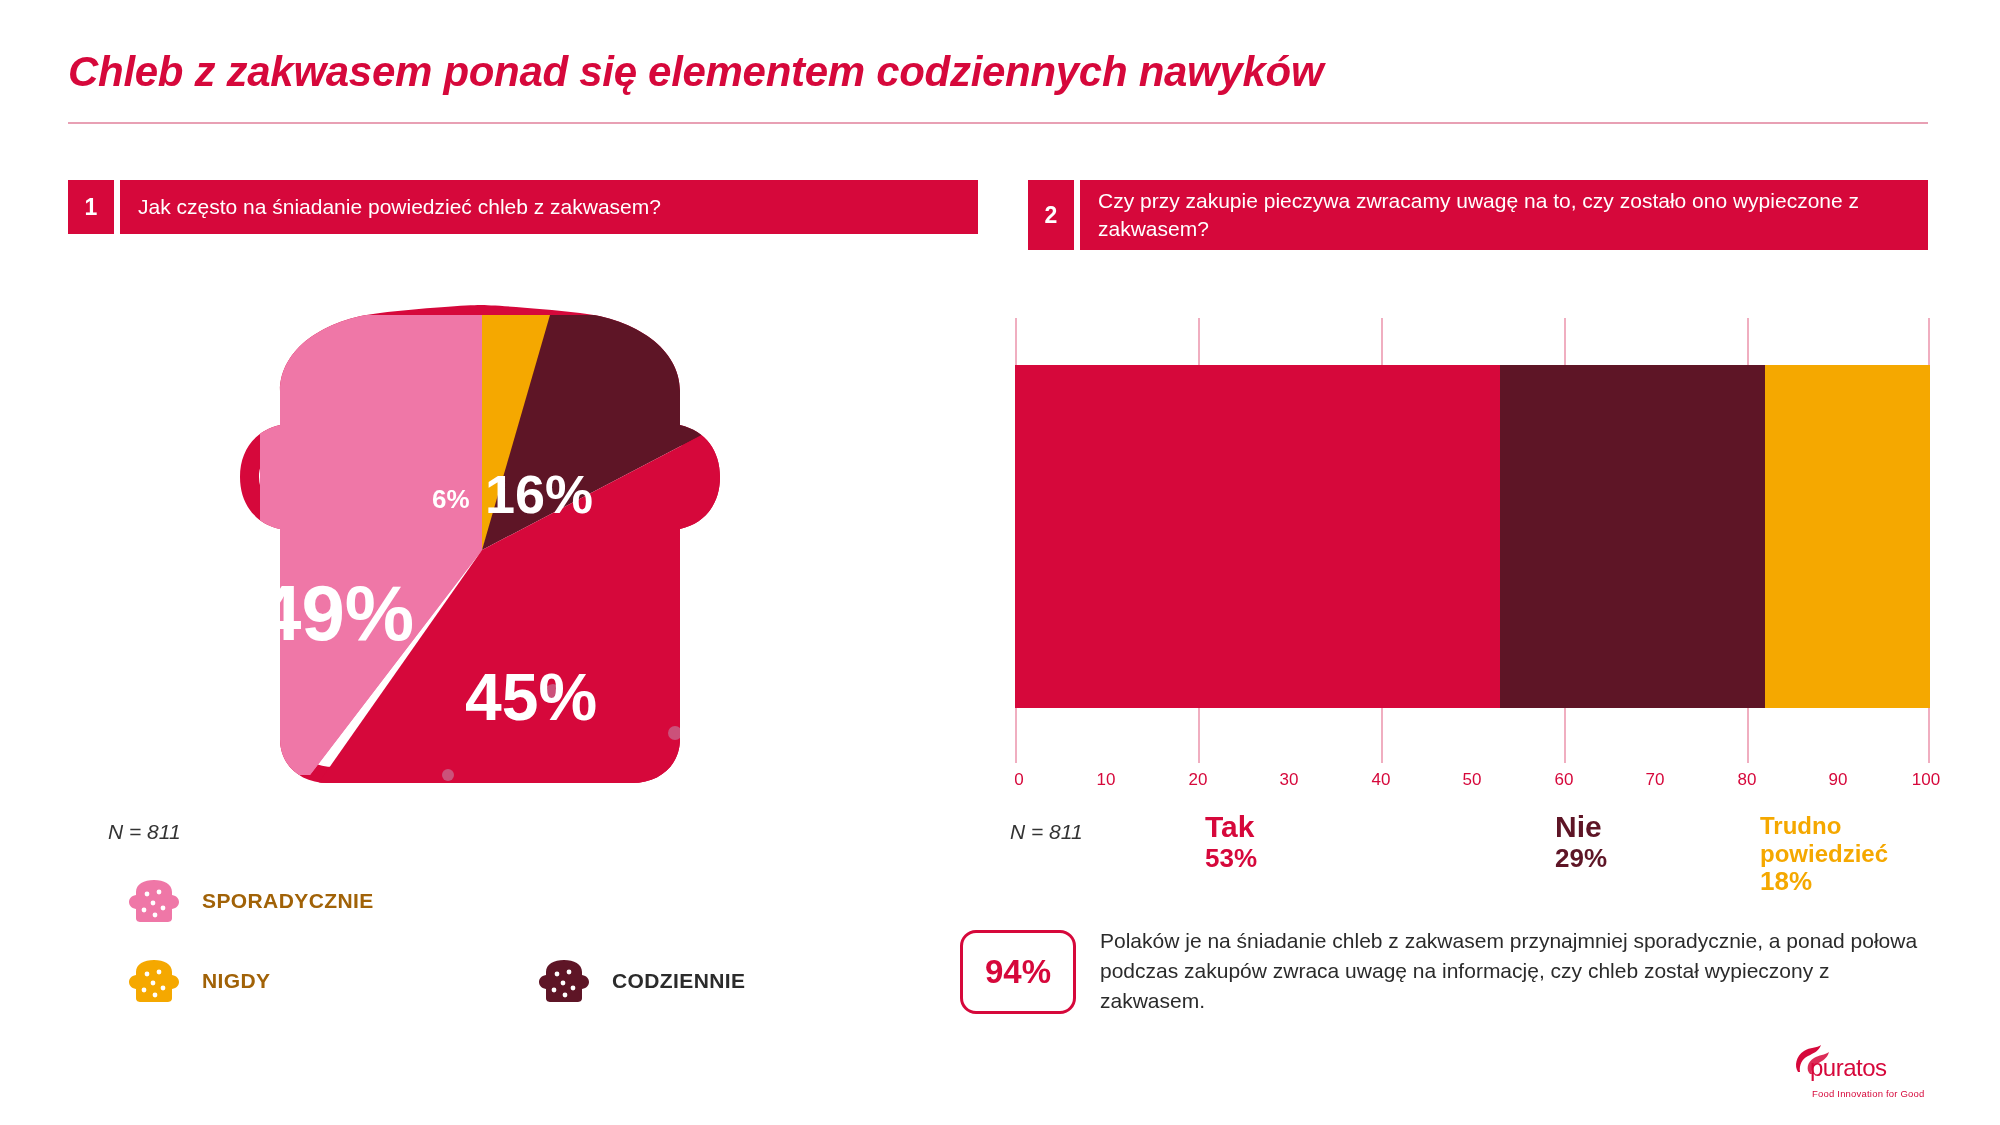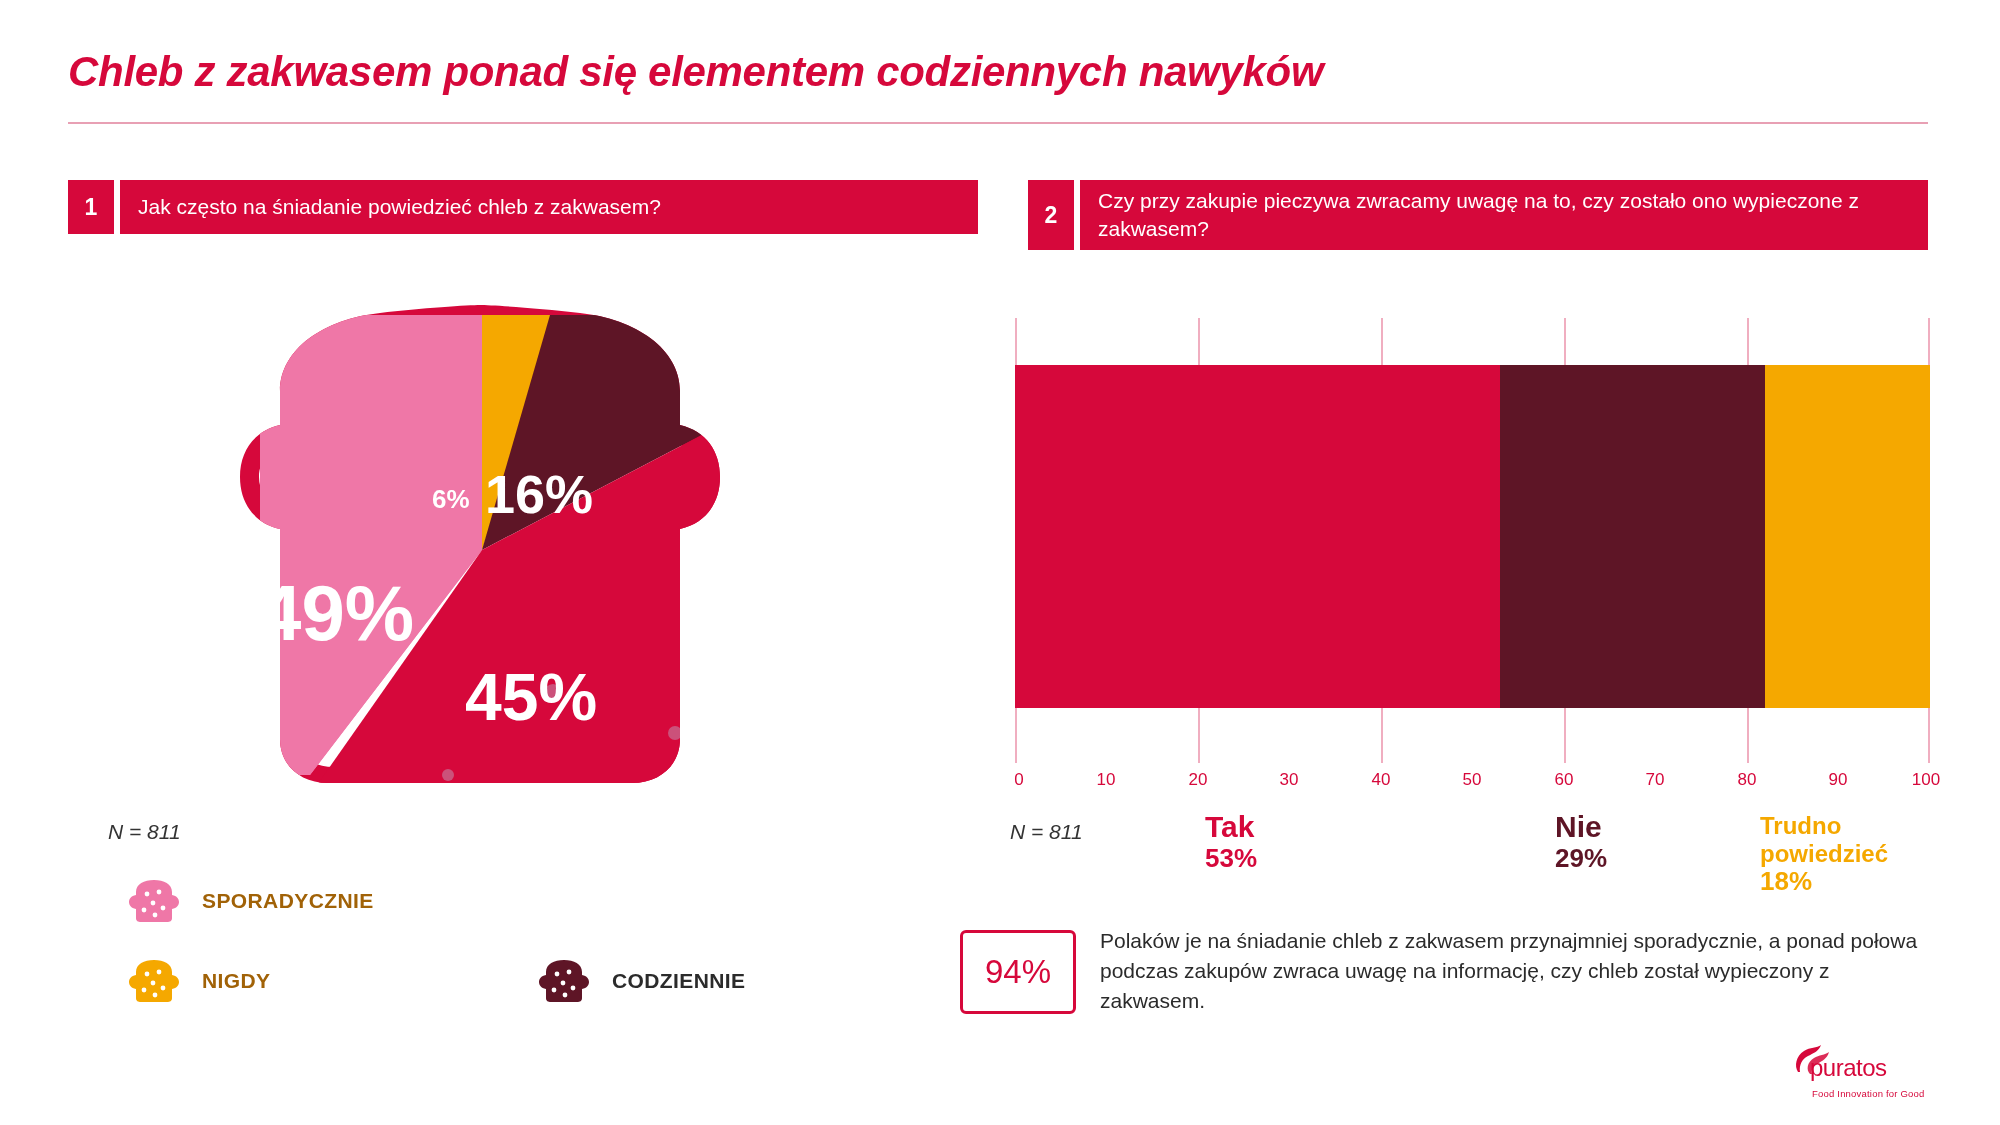--- a/index.html
+++ b/index.html
@@ -67,23 +67,23 @@
 
   .bar-legend{position:absolute;left:1015px;top:810px;width:915px;height:110px;}
   .bl{position:absolute;text-align:left;font-size:30px;font-weight:bold;line-height:1.12;}
   .bl small{font-size:26px;display:block;font-weight:bold;}
   .bl-trudno{font-size:24px;line-height:1.15;}
 
   
   .callout{position:absolute;left:960px;top:930px;width:980px;height:108px;}
   .callout-box{
     position:absolute;left:0;top:0;width:110px;height:78px;
-    border:3px solid #d6083b;border-radius:6px;
+    border:3px solid #d6083b;border-radius:16px;
     display:flex;align-items:center;justify-content:center;
-    color:#d6083b;font-size:33px;font-weight:normal;
+    color:#d6083b;font-size:33px;font-weight:bold;
   }
   .callout-text{
     position:absolute;left:140px;top:-4px;width:840px;
     font-size:21px;line-height:1.42;color:#2b2b2b;
   }
 
   
   .logo{position:absolute;left:1790px;top:1038px;width:150px;height:62px;}
   .logo-name{
     position:absolute;left:20px;top:16px;font-size:24px;color:#d6083b;

